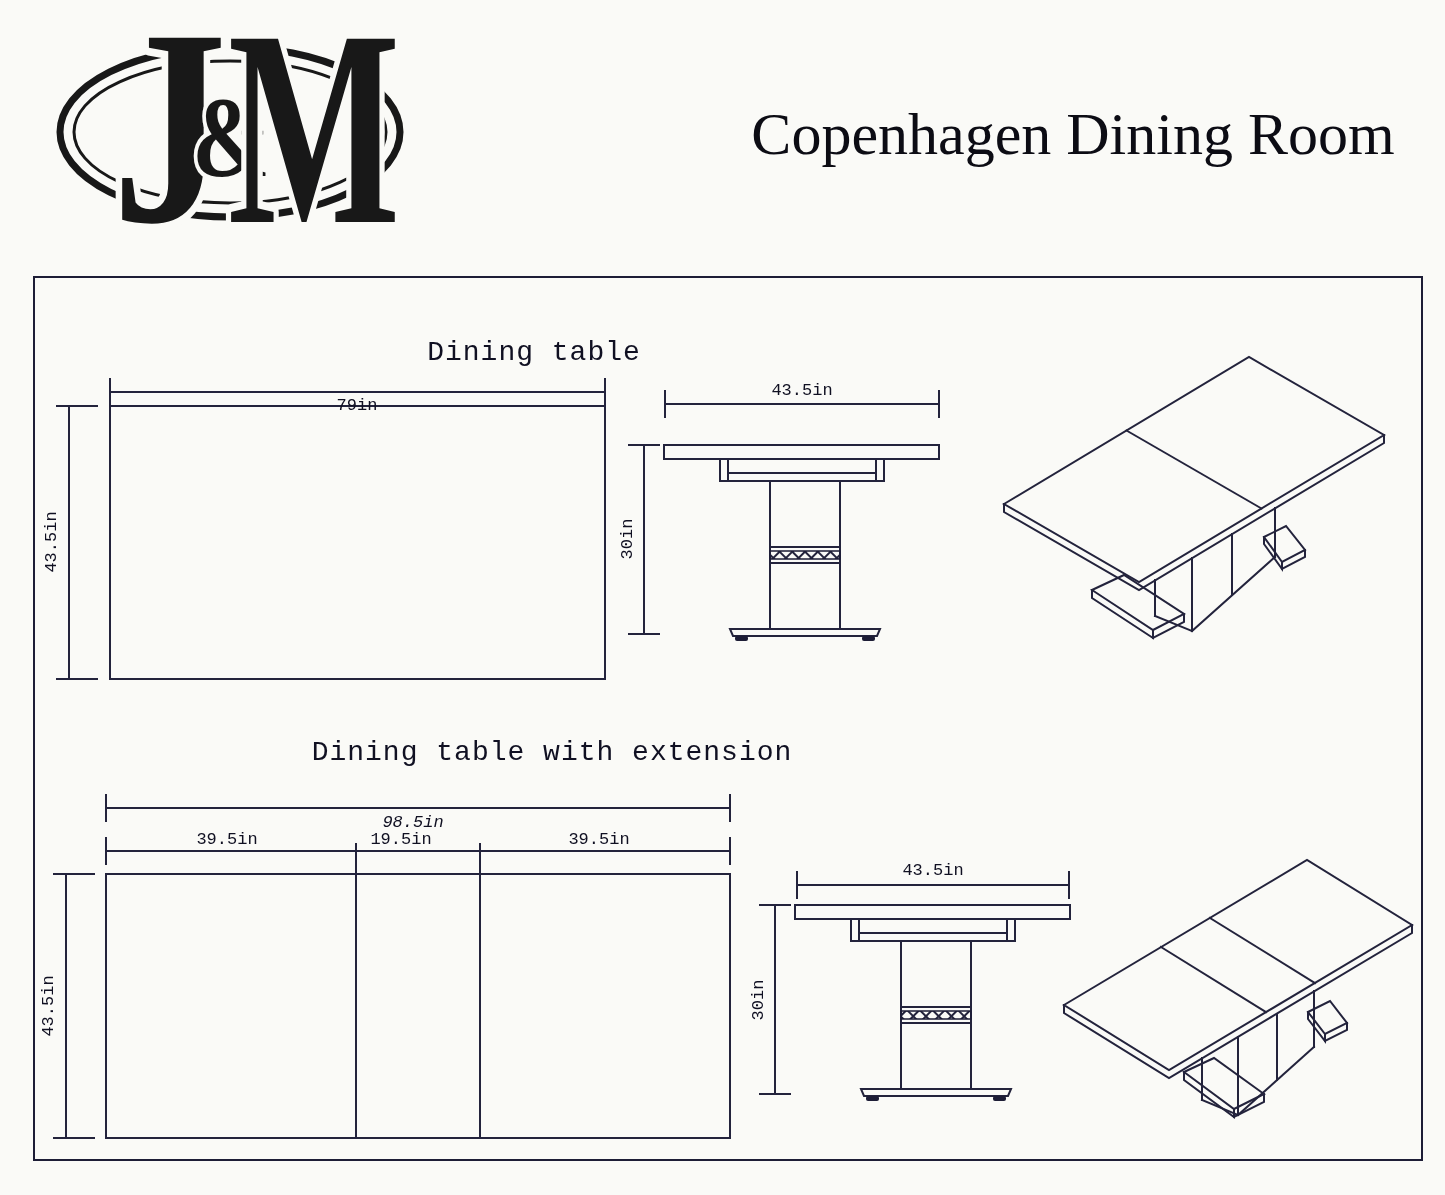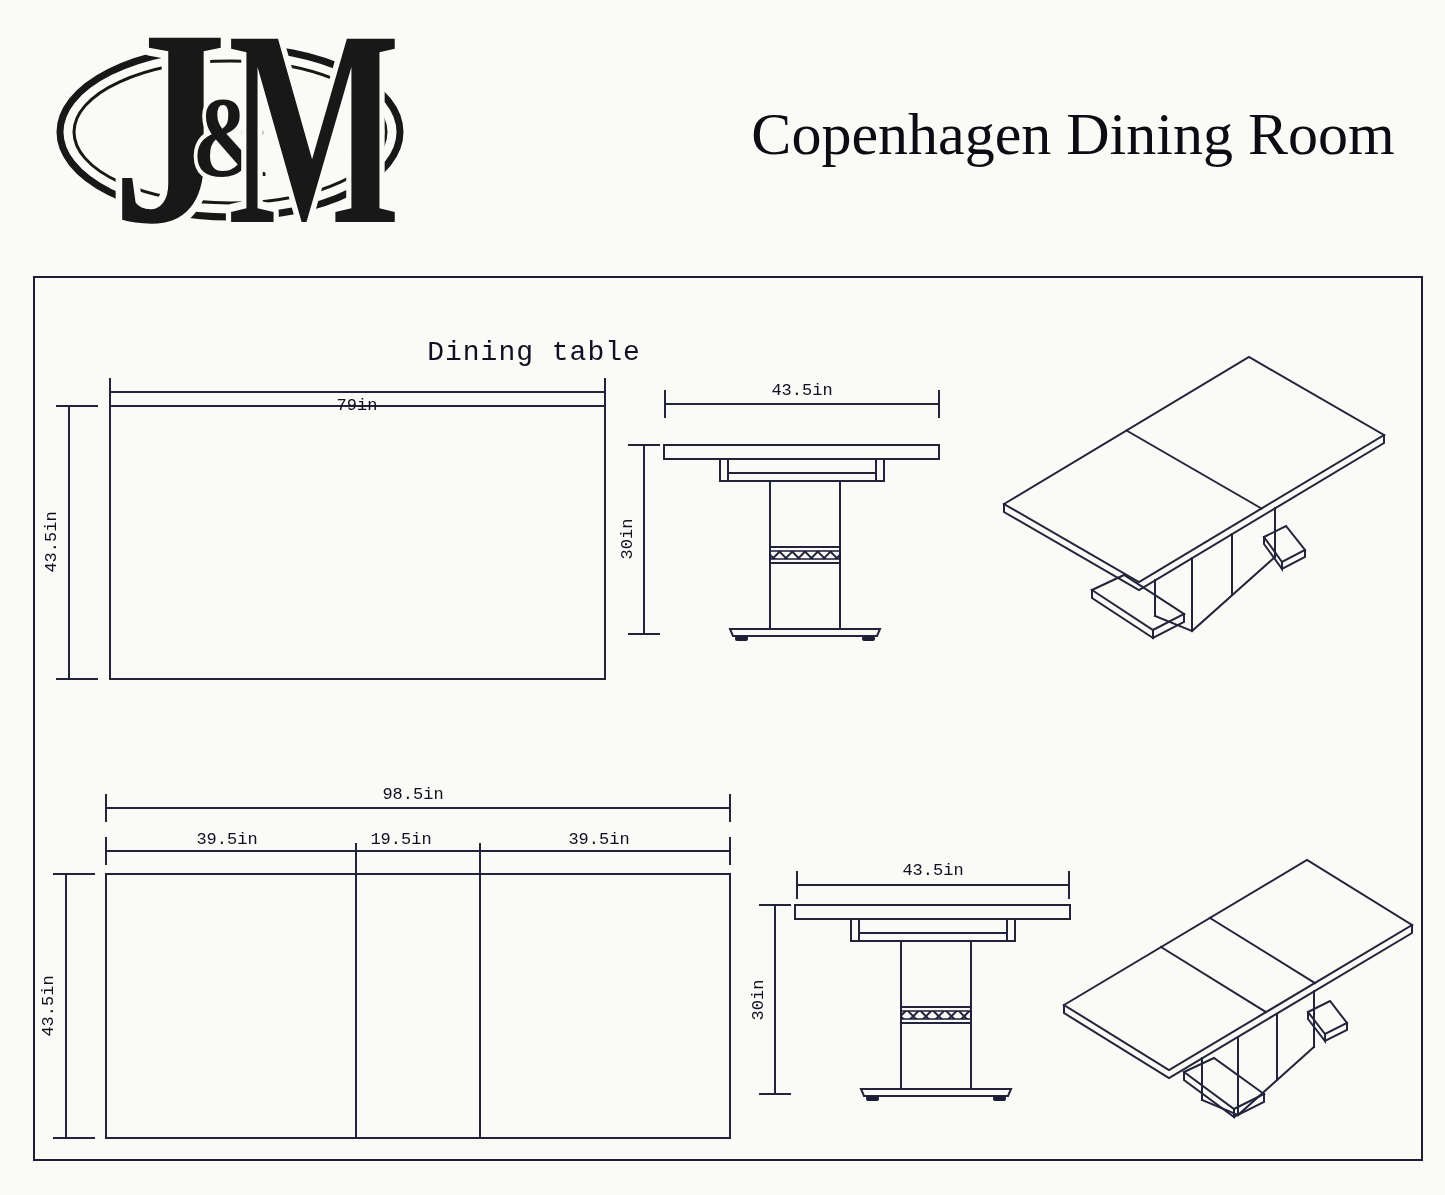--- a/index.html
+++ b/index.html
@@ -192,22 +192,23 @@
     </svg>
 
     <div class="sec-title" style="left:499px; top:34px;margin-top:25px;">Dining table</div>
 
     <div class="dim-label" style="left:322px; top:86px;margin-top:32px;">79in</div>
     <div class="dim-label vert" style="left:16px; top:264px;">43.5in</div>
 
     <div class="dim-label" style="left:767px; top:103px;">43.5in</div>
     <div class="dim-label vert" style="left:592px; top:261px;">30in</div>
 
-
-    <div class="dim-label" style="left:378px; top:507px;">98.5in</div>
+    <div class="sec-title" style="left:517px; top:459px;">Dining table with extension</div>
+
+    <div class="dim-label" style="left:378px; top:535px;font-style:italic;">98.5in</div>
     <div class="dim-label" style="left:192px; top:552px;">39.5in</div>
     <div class="dim-label" style="left:366px; top:552px;">19.5in</div>
     <div class="dim-label" style="left:564px; top:552px;">39.5in</div>
     <div class="dim-label vert" style="left:13px; top:728px;">43.5in</div>
 
     <div class="dim-label" style="left:898px; top:583px;">43.5in</div>
     <div class="dim-label vert" style="left:723px; top:722px;">30in</div>
 
   </div>
 </div>

